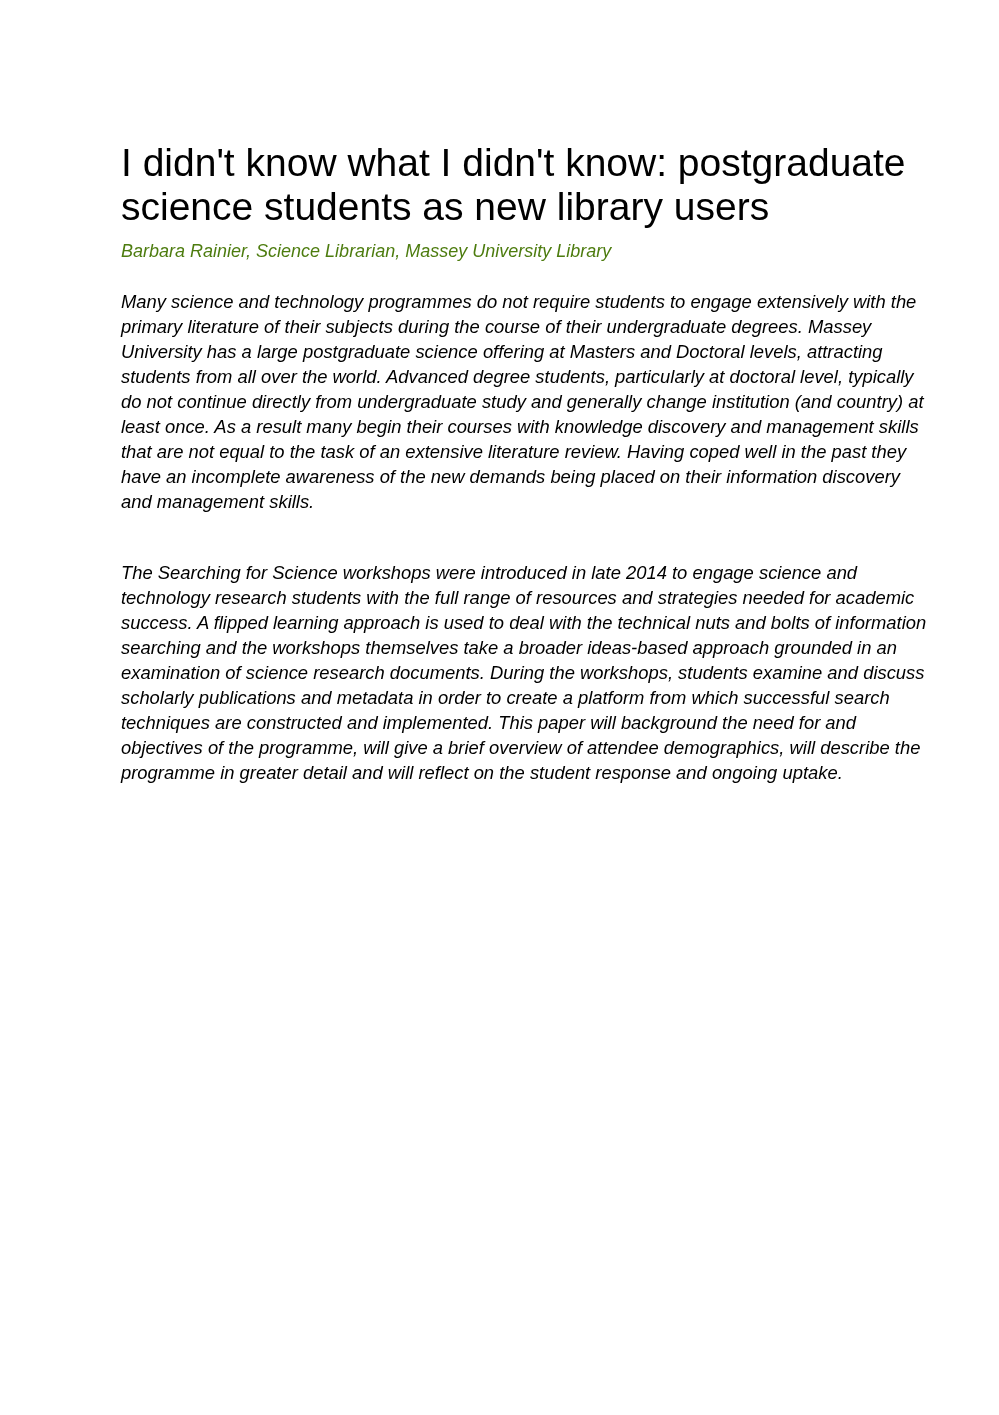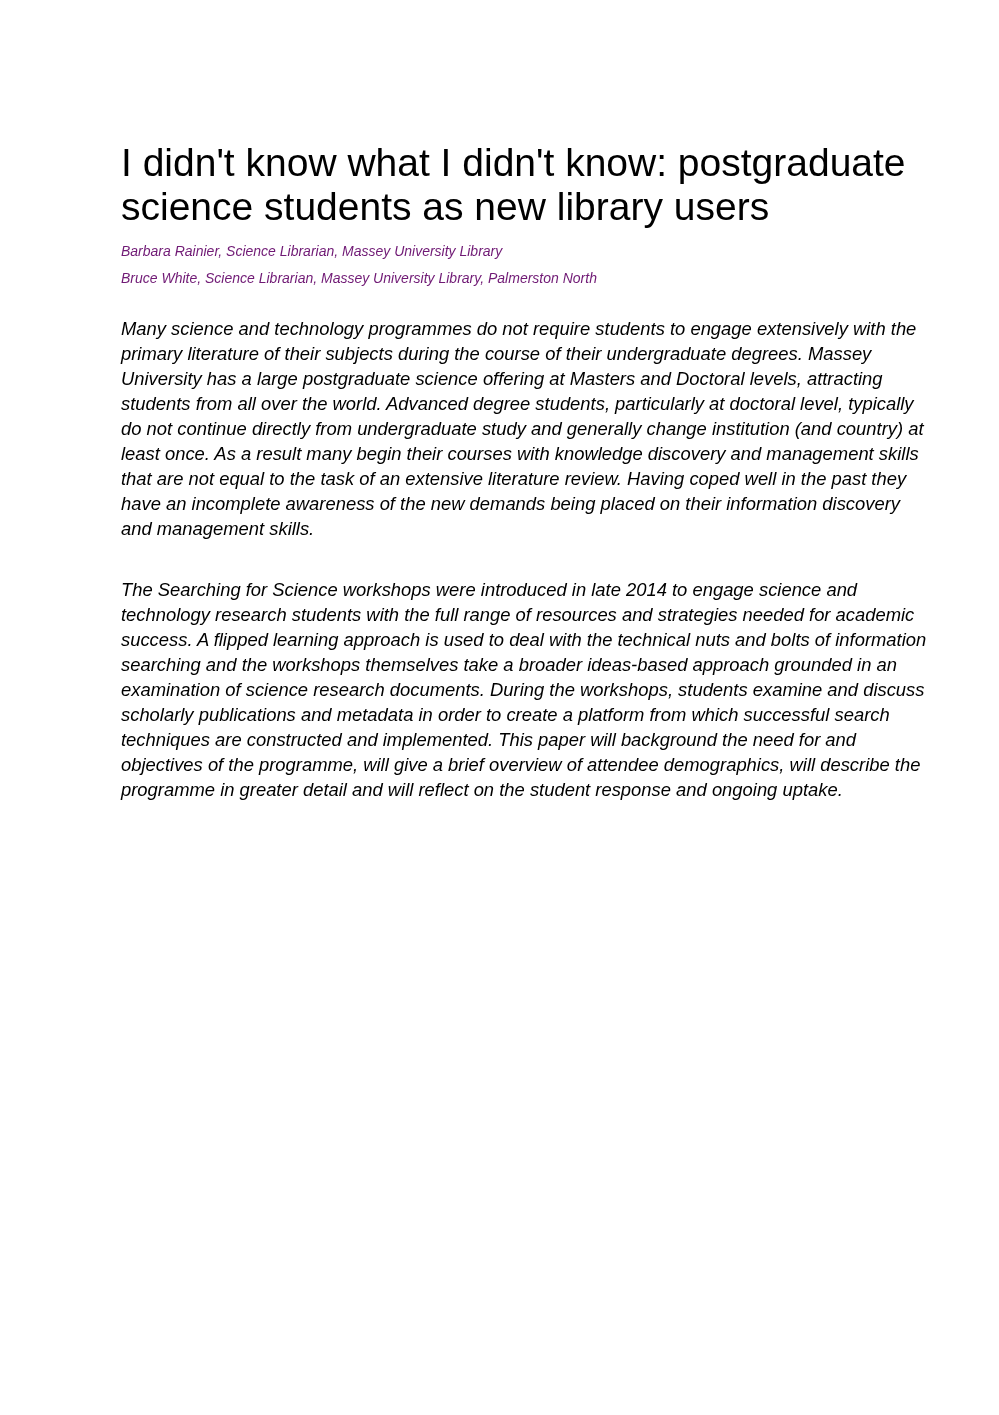--- a/index.html
+++ b/index.html
@@ -24,46 +24,45 @@
     font-weight: 400;
     line-height: 44px;
     letter-spacing: 0;
     color: #000000;
   }
   .authors {
     margin-top: 9px;
   }
   .author {
     margin: 0;
-    font-size: 14px;
+    font-size: 18px;
     line-height: 27px;
     font-style: italic;
-    color: #701a75;
+    color: #4d7c0f;
   }
   .para {
     margin: 0;
     font-size: 18.4px;
     line-height: 25px;
     color: #000000;
     font-style: italic;
   }
   .para-1 {
     margin-top: 24px;
   }
   .para-2 {
-    margin-top: 36px;
+    margin-top: 46px;
   }
 </style>
 </head>
 <body>
 
 <div class="page">
   <h1 class="title">I didn't know what I didn't know: postgraduate science students as new library users</h1>
 
   <div class="authors">
     <p class="author">Barbara Rainier, Science Librarian, Massey University Library</p>
-    <p class="author">Bruce White, Science Librarian, Massey University Library, Palmerston North</p>
   </div>
 
   <p class="para para-1">Many science and technology programmes do not require students to engage extensively with the primary literature of their subjects during the course of their undergraduate degrees. Massey University has a large postgraduate science offering at Masters and Doctoral levels, attracting students from all over the world. Advanced degree students, particularly at doctoral level, typically do not continue directly from undergraduate study and generally change institution (and country) at least once. As a result many begin their courses with knowledge discovery and management skills that are not equal to the task of an extensive literature review. Having coped well in the past they have an incomplete awareness of the new demands being placed on their information discovery and management skills.</p>
 
   <p class="para para-2">The Searching for Science workshops were introduced in late 2014 to engage science and technology research students with the full range of resources and strategies needed for academic success. A flipped learning approach is used to deal with the technical nuts and bolts of information searching and the workshops themselves take a broader ideas-based approach grounded in an examination of science research documents. During the workshops, students examine and discuss scholarly publications and metadata in order to create a platform from which successful search techniques are constructed and implemented. This paper will background the need for and objectives of the programme, will give a brief overview of attendee demographics, will describe the programme in greater detail and will reflect on the student response and ongoing uptake.</p>
 </div>
 
 </body></html>

